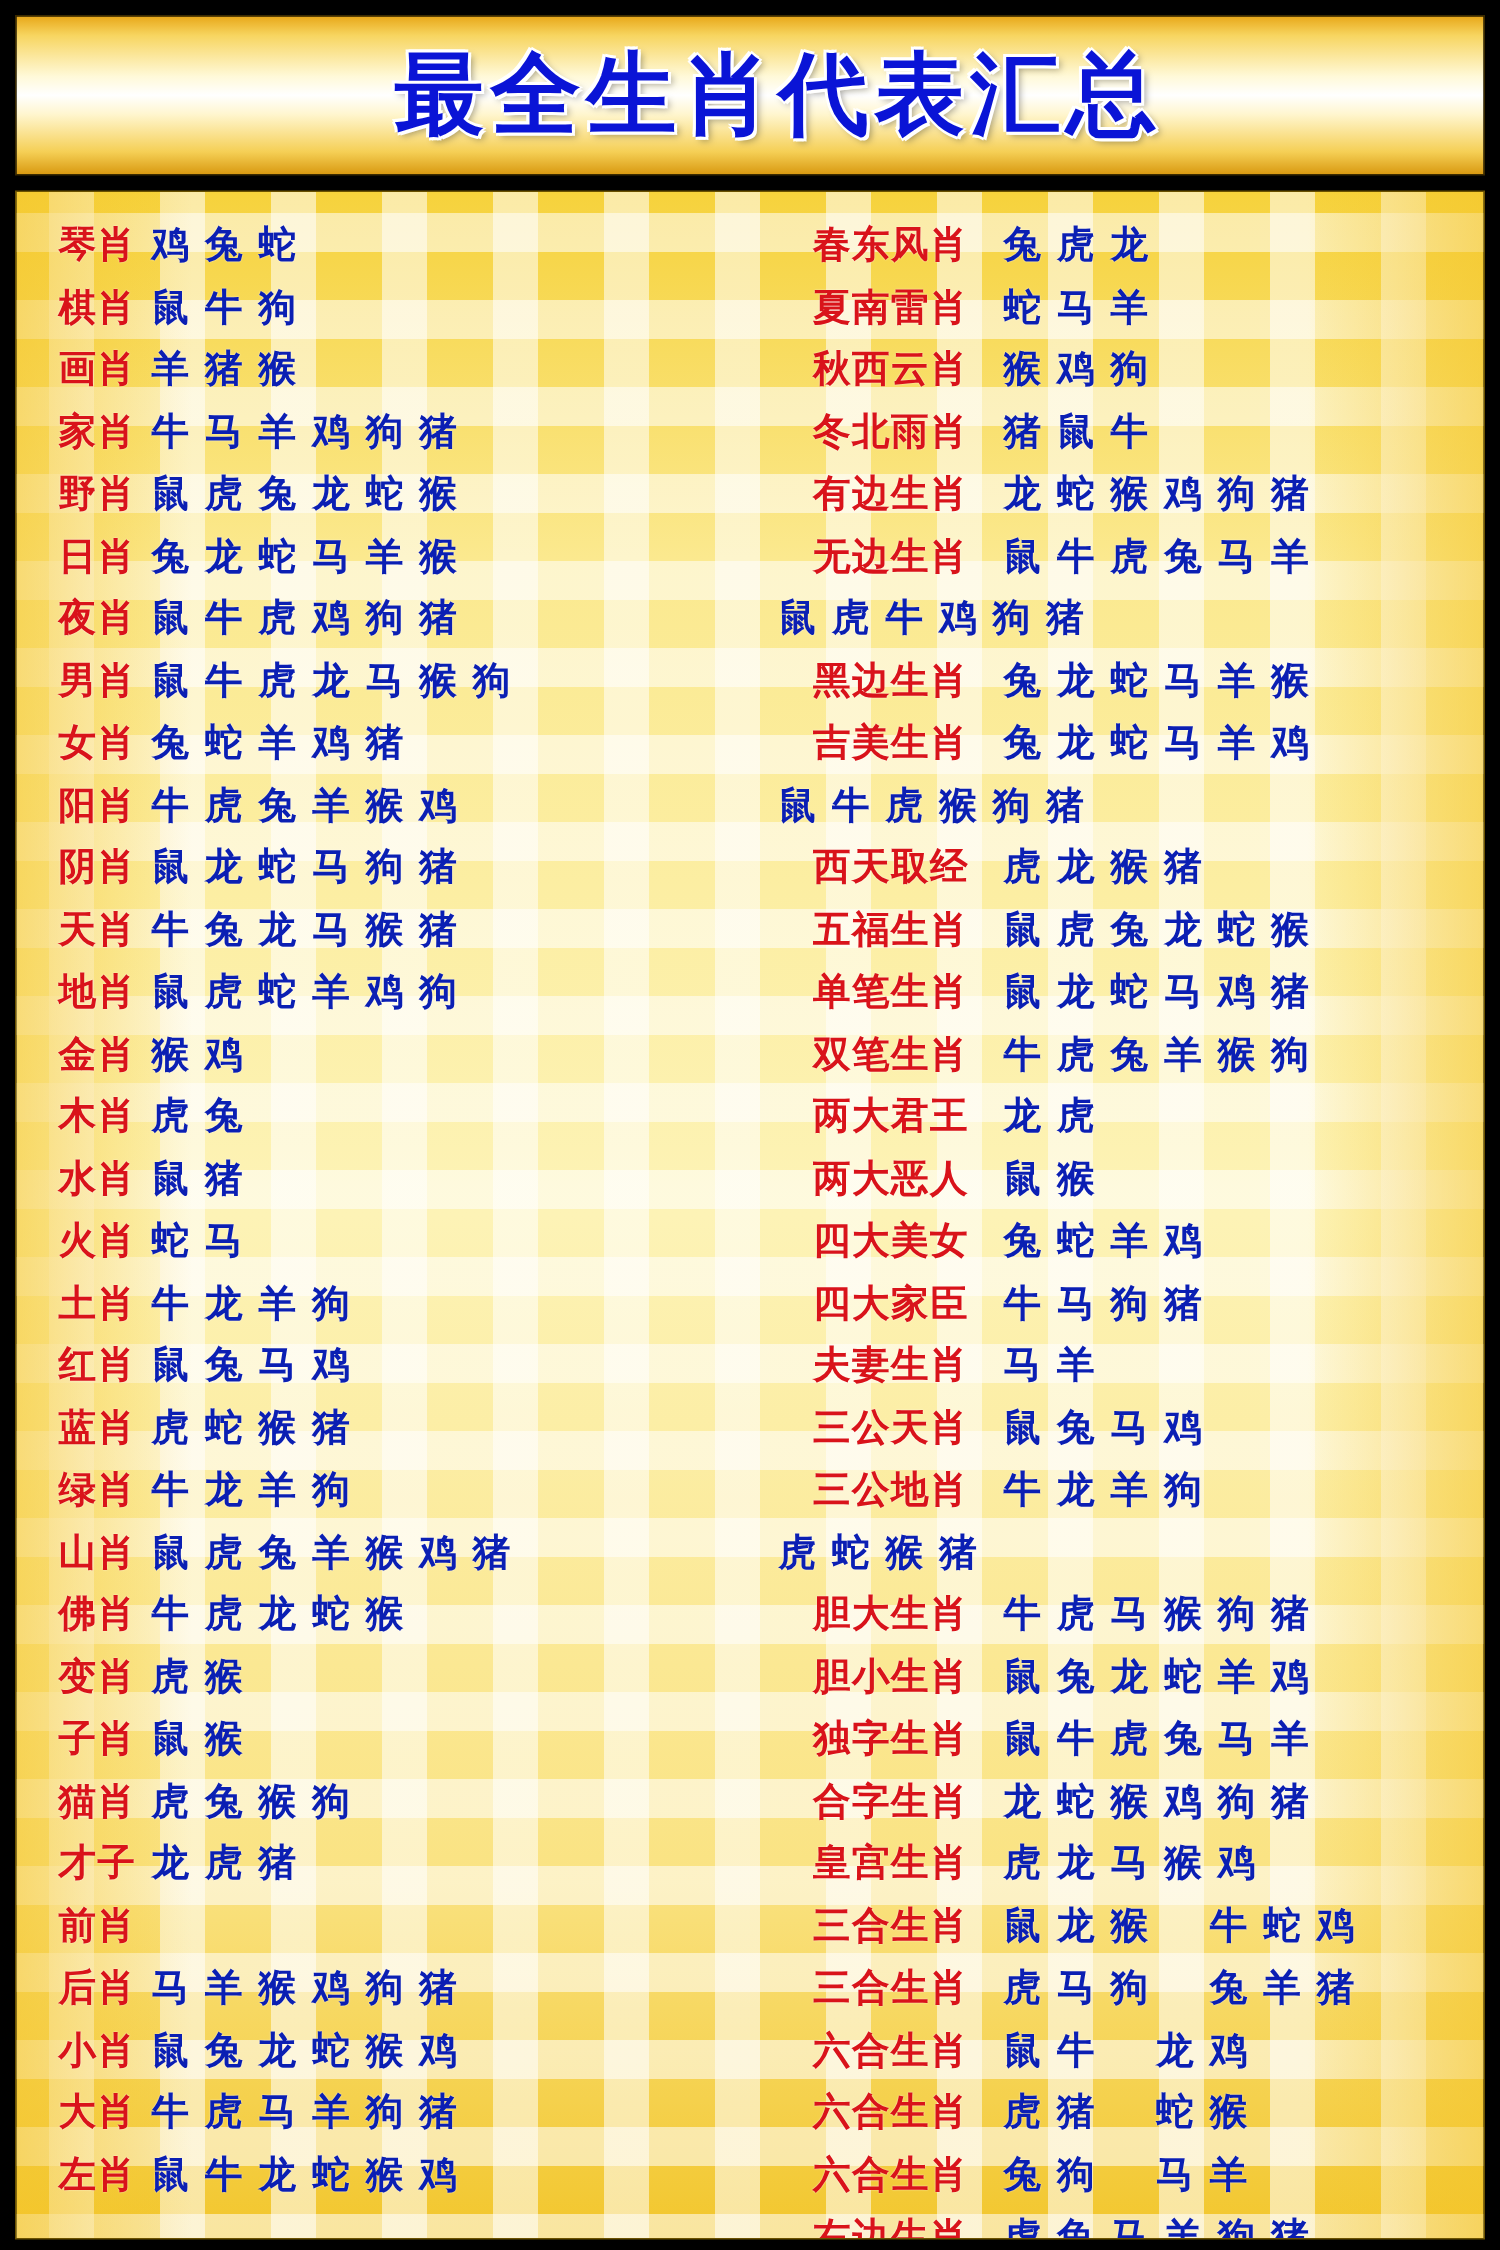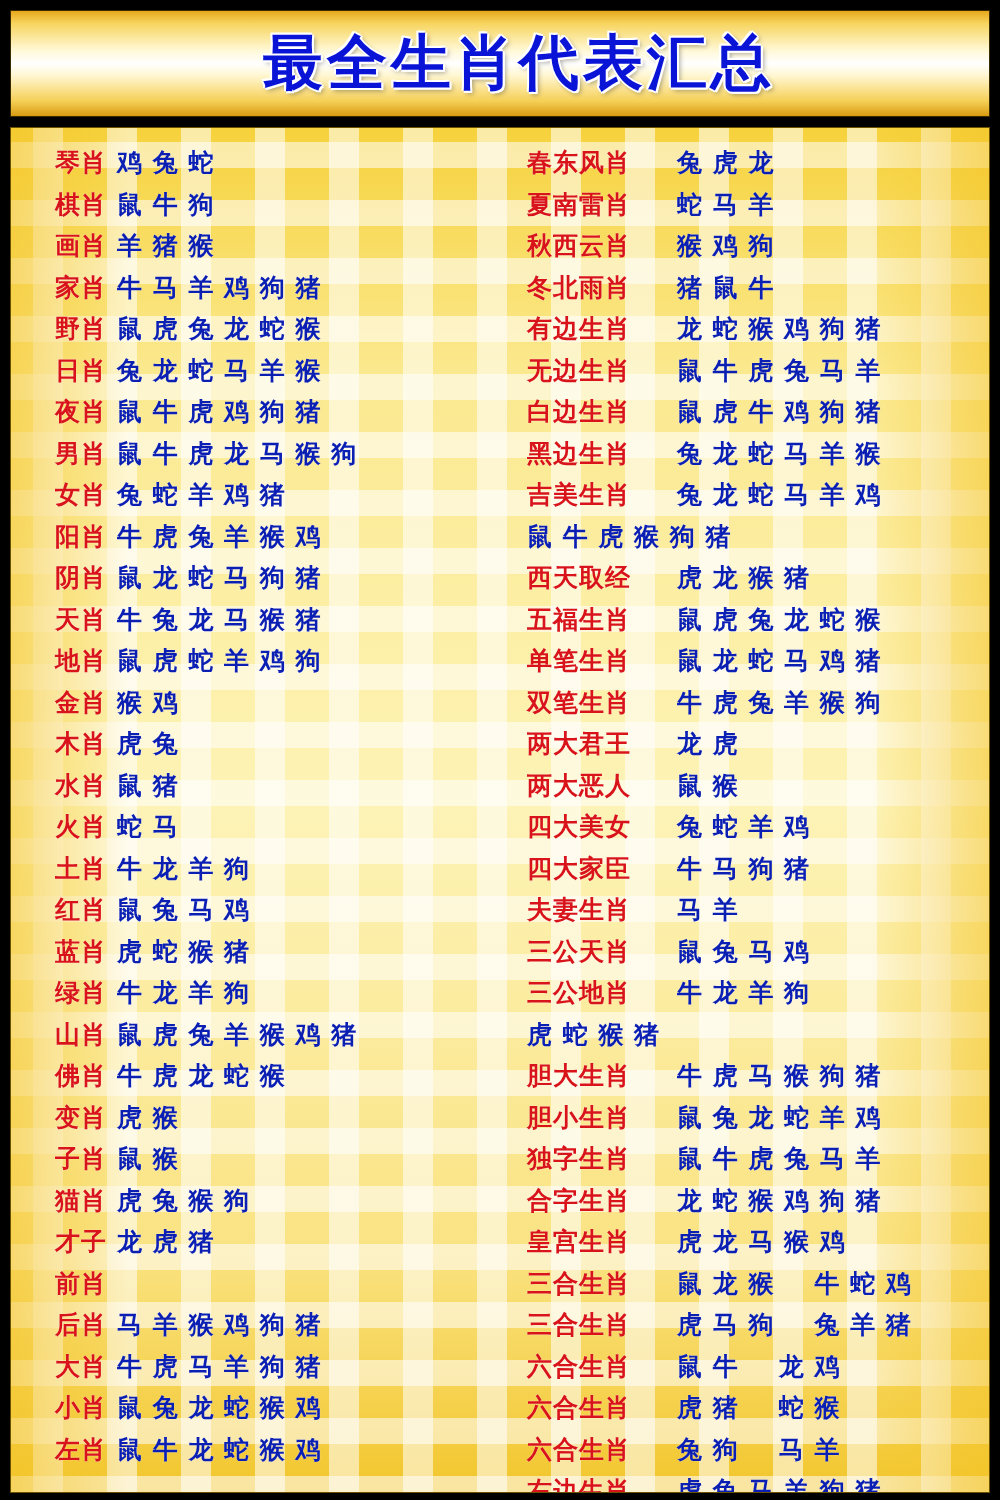--- a/index.html
+++ b/index.html
@@ -89,31 +89,31 @@
       rgba(244,196,40,0.55) 0%,
       rgba(255,255,255,0.0) 12%,
       rgba(255,255,255,0.0) 88%,
       rgba(244,196,40,0.55) 100%);
     pointer-events: none;
   }
   .columns {
     position: relative;
     display: flex;
     height: 100%;
-    padding: 14px 0 10px 16px;
+    padding: 14px 0 10px 0;
     box-sizing: border-box;
   }
   .col {
     flex: 1 1 50%;
     display: flex;
     flex-direction: column;
     justify-content: flex-start;
   }
   .col-left { padding-left: 28px; }
-  .col-right { padding-left: 10px; }
+  .col-right { padding-left: 10px; text-align: center; }
 
   .row {
     display: flex;
     align-items: baseline;
     height: 41.5px;
     line-height: 41.5px;
     white-space: nowrap;
   }
   .label {
     color: #d9131a;
@@ -257,28 +257,28 @@
             <span class="vals">龙 虎 猪</span>
           </div>
         <div class="row">
             <span class="label">前肖</span>
           </div>
         <div class="row">
             <span class="label">后肖</span>
             <span class="vals">马 羊 猴 鸡 狗 猪</span>
           </div>
         <div class="row">
+            <span class="label">小肖</span>
+            <span class="vals">鼠 兔 龙 蛇 猴 鸡</span>
+          </div>
+        <div class="row">
             <span class="label">大肖</span>
             <span class="vals">牛 虎 马 羊 狗 猪</span>
           </div>
         <div class="row">
-            <span class="label">小肖</span>
-            <span class="vals">鼠 兔 龙 蛇 猴 鸡</span>
-          </div>
-        <div class="row">
             <span class="label">左肖</span>
             <span class="vals">鼠 牛 龙 蛇 猴 鸡</span>
           </div>
       </div>
 
       <div class="col col-right">
         <div class="row">
             <span class="label">春东风肖</span>
             <span class="vals">兔 虎 龙</span>
           </div>
@@ -296,21 +296,20 @@
           </div>
         <div class="row">
             <span class="label">有边生肖</span>
             <span class="vals">龙 蛇 猴 鸡 狗 猪</span>
           </div>
         <div class="row">
             <span class="label">无边生肖</span>
             <span class="vals">鼠 牛 虎 兔 马 羊</span>
           </div>
         <div class="row">
-            <span class="label">白边生肖</span>
             <span class="vals">鼠 虎 牛 鸡 狗 猪</span>
           </div>
         <div class="row">
             <span class="label">黑边生肖</span>
             <span class="vals">兔 龙 蛇 马 羊 猴</span>
           </div>
         <div class="row">
             <span class="label">吉美生肖</span>
             <span class="vals">兔 龙 蛇 马 羊 鸡</span>
           </div>

